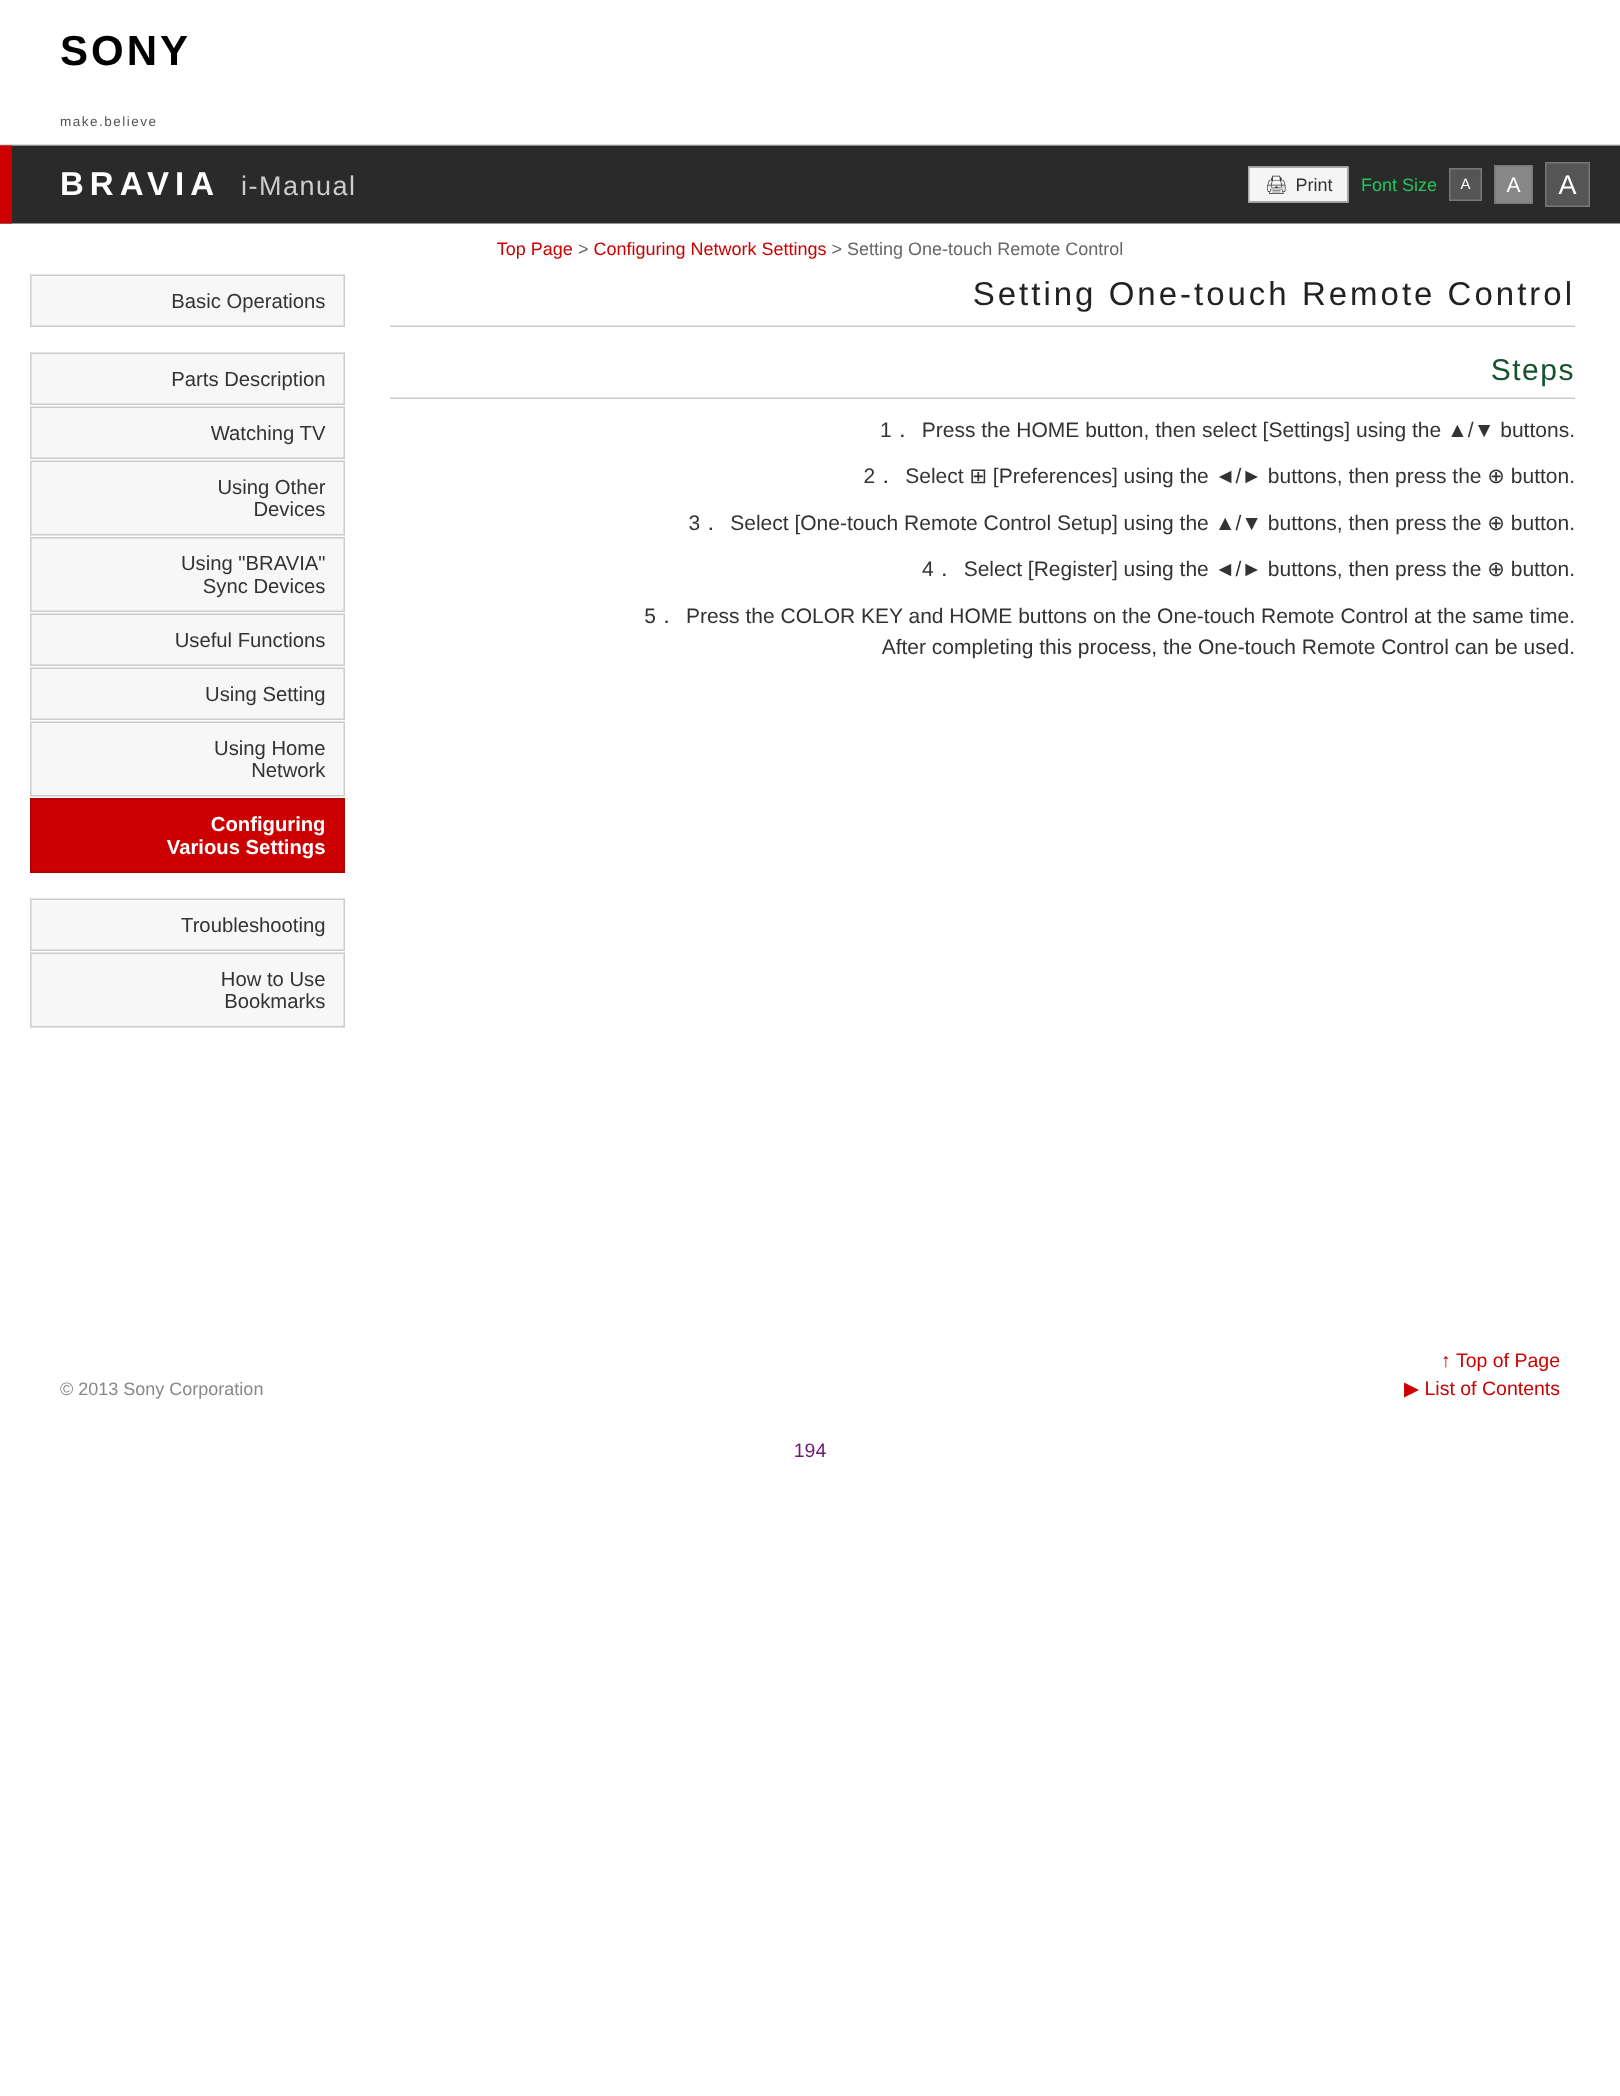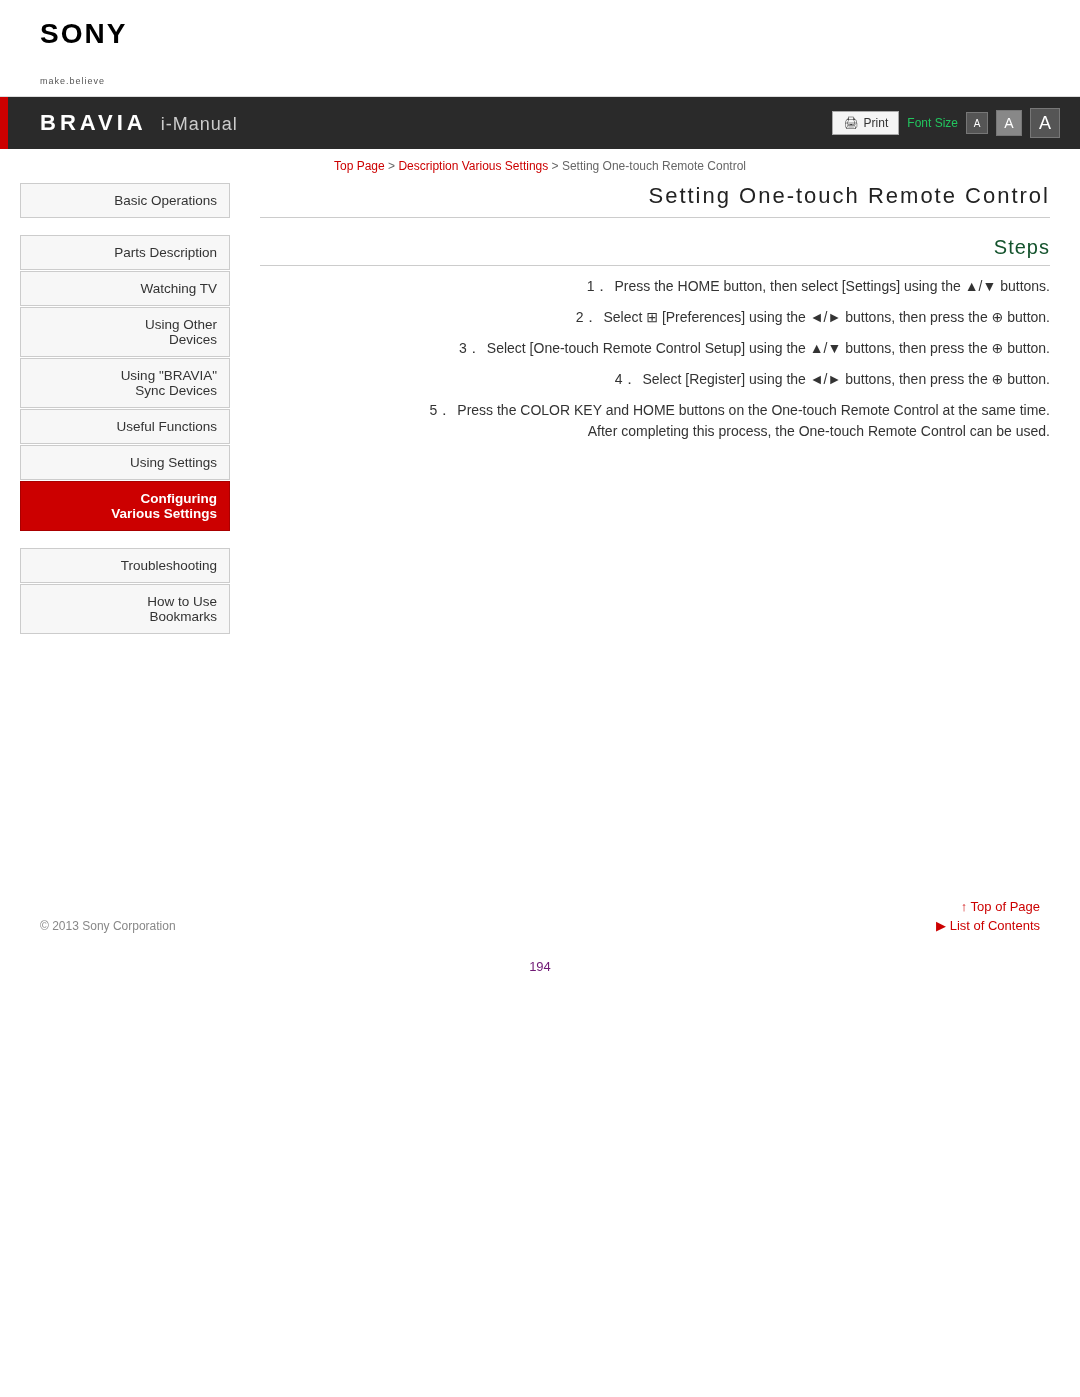--- a/index.html
+++ b/index.html
@@ -262,36 +262,37 @@
       <button class="font-btn medium">A</button>
       <button class="font-btn large">A</button>
     </div>
   </div>
 
   <div class="main-wrapper">
 
     <div class="breadcrumb">
       <a href="#">Top Page</a>
       <span> &gt; </span>
-      <a href="#">Description Various Settings</a>
+      <a href="#">Configuring Network Settings</a>
       <span> &gt; </span>
       <span>Setting One-touch Remote Control</span>
     </div>
 
     <div class="content-area">
 
       <div class="sidebar">
         <div class="sidebar-item">Basic Operations</div>
         <div class="sidebar-gap"></div>
         <div class="sidebar-item">Parts Description</div>
         <div class="sidebar-item">Watching TV</div>
         <div class="sidebar-item">Using Other<br>Devices</div>
         <div class="sidebar-item">Using "BRAVIA"<br>Sync Devices</div>
         <div class="sidebar-item">Useful Functions</div>
-        <div class="sidebar-item">Using Settings</div>
+        <div class="sidebar-item">Using Setting</div>
+        <div class="sidebar-item">Using Home<br>Network</div>
         <div class="sidebar-item active">Configuring<br>Various Settings</div>
         <div class="sidebar-gap"></div>
         <div class="sidebar-item">Troubleshooting</div>
         <div class="sidebar-item">How to Use<br>Bookmarks</div>
       </div>
 
       <div class="main-content">
         <h1 class="page-title">Setting One-touch Remote Control</h1>
         <h2 class="steps-heading">Steps</h2>
         <ol class="steps-list">

